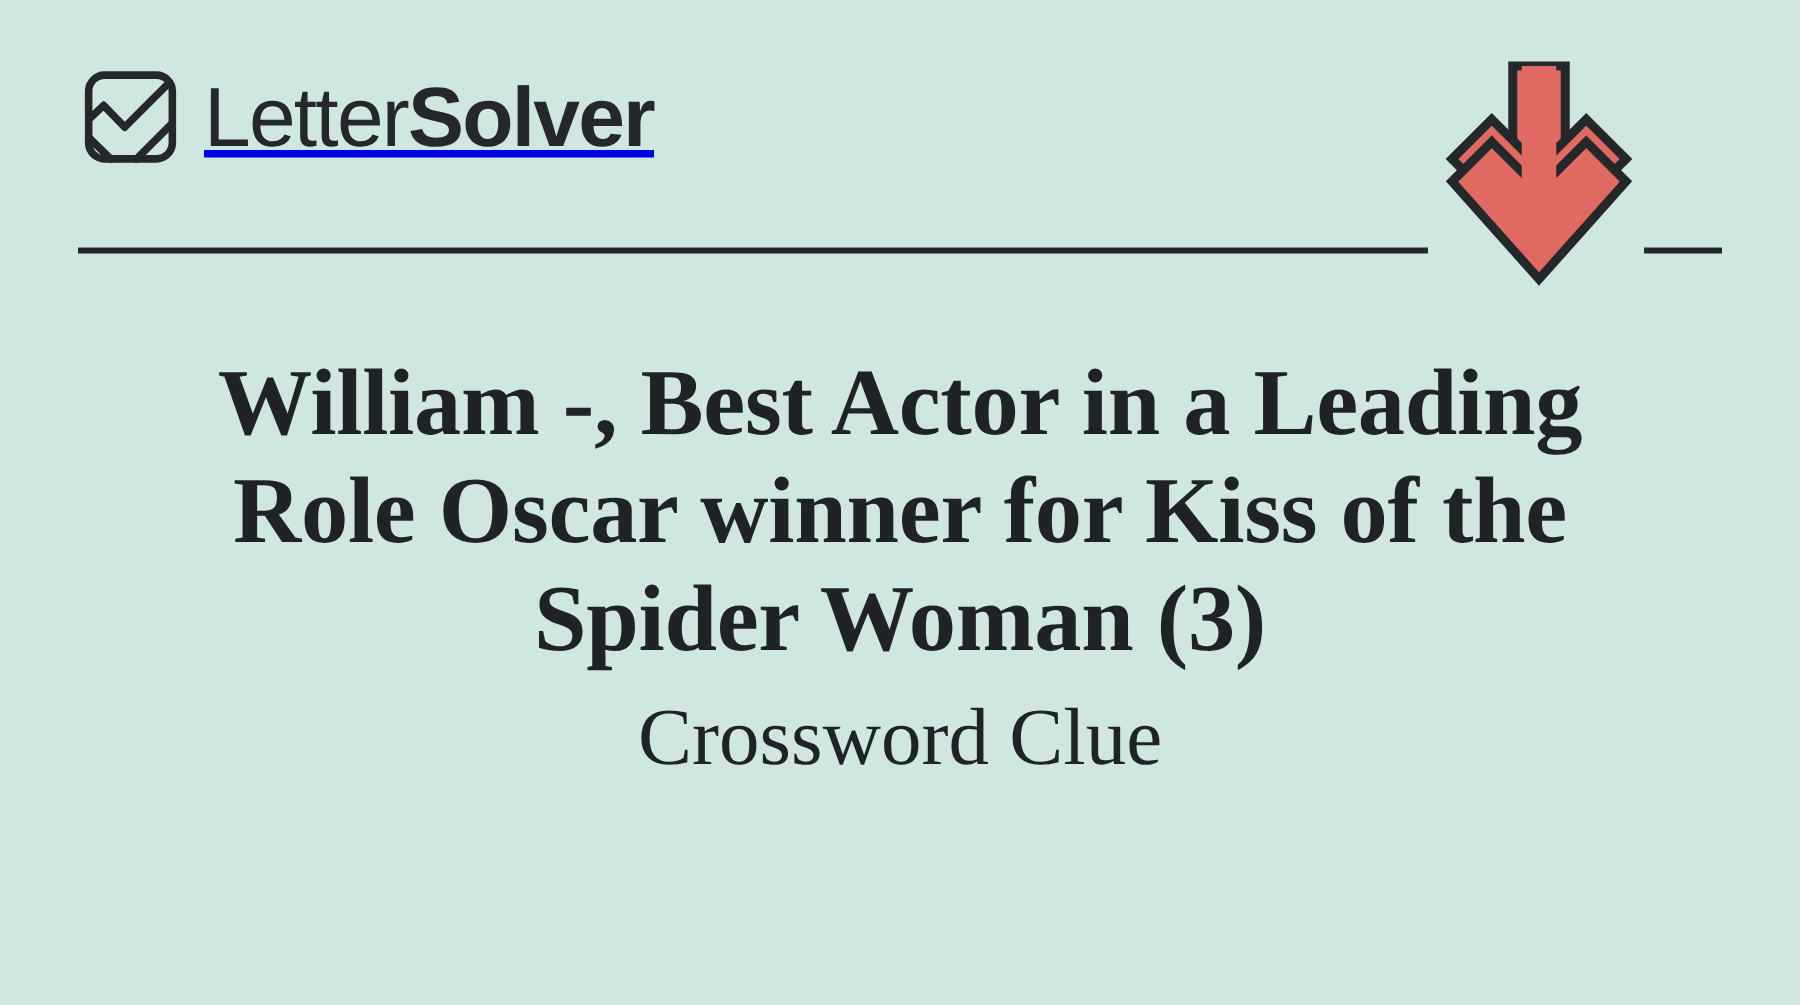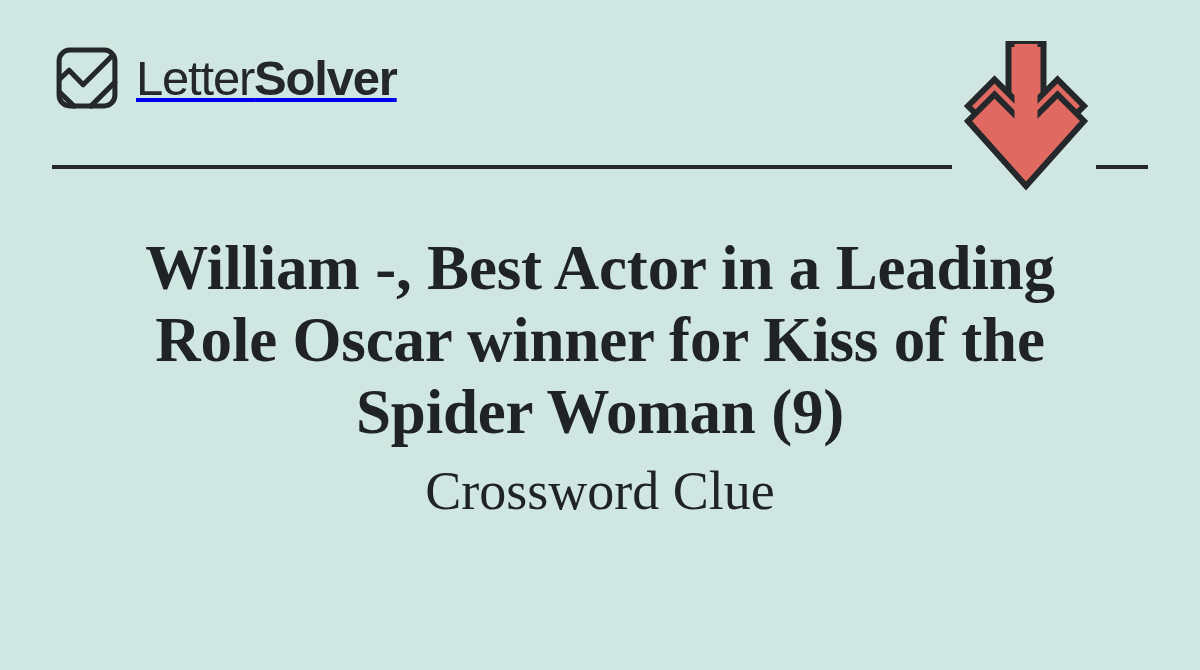--- a/index.html
+++ b/index.html
@@ -40,21 +40,21 @@
     height: 76px;
   }
   .brand-icon {
     width: 62px;
     height: 62px;
     display: block;
     flex: 0 0 auto;
   }
   .brand-word {
     font-family: "Liberation Sans", sans-serif;
-    font-size: 49px;
+    font-size: 56px;
     line-height: 62px;
     color: #24282b;
     letter-spacing: -1.2px;
     white-space: nowrap;
     display: block;
   }
   .brand-word .light { font-weight: 400; }
   .brand-word .bold  { font-weight: 700; }
 
   
@@ -139,17 +139,17 @@
 
       <path d="M10 83 L36.5 56.5 L68 88 L99.5 56.5 L126 83 L68 148 Z" fill="#e06a62" stroke="#24282b" stroke-width="6" stroke-linejoin="miter"></path>
 
       <path d="M56.5 6 L79.5 6 L79.5 97 L56.5 97 Z" fill="#e06a62" stroke="none"></path>
       <path d="M41 68 L68 95 L95 68 L95 80 L68 107 L41 80 Z" fill="#e06a62" stroke="none"></path>
     </svg>
 
   </div>
 
   <div class="main">
-    <h1 class="clue-title">William -, Best Actor in a Leading Role Oscar winner for Kiss of the Spider Woman (9)</h1>
+    <h1 class="clue-title">William -, Best Actor in a Leading Role Oscar winner for Kiss of the Spider Woman (3)</h1>
     <div class="clue-subtitle">Crossword Clue</div>
   </div>
 
 </div>
 
 </body></html>

